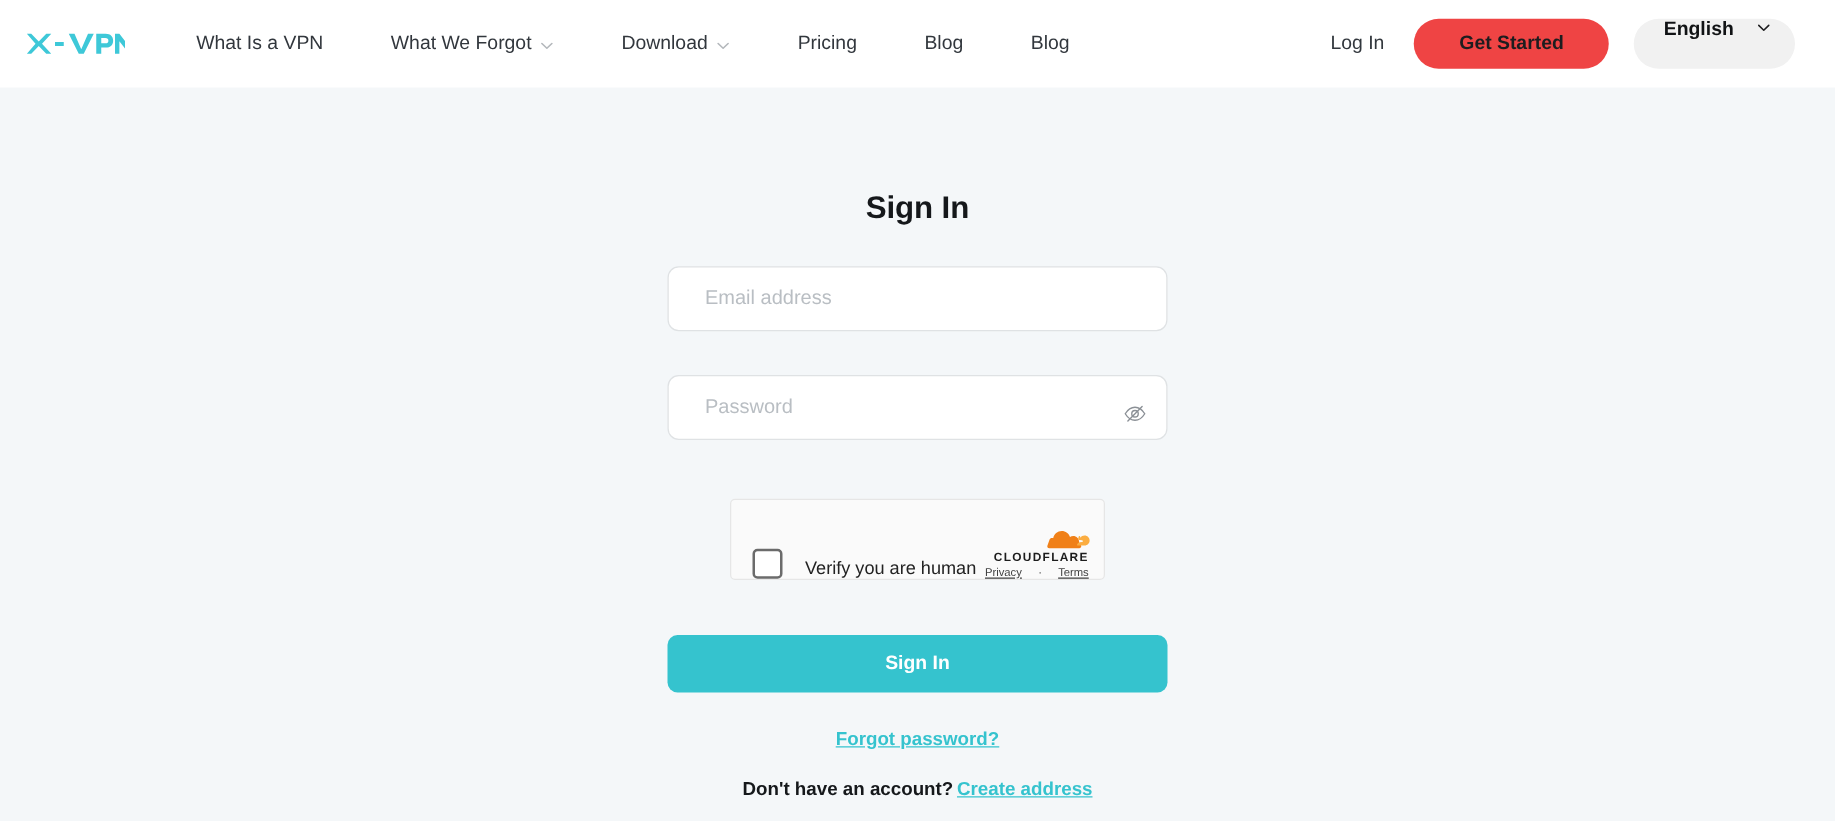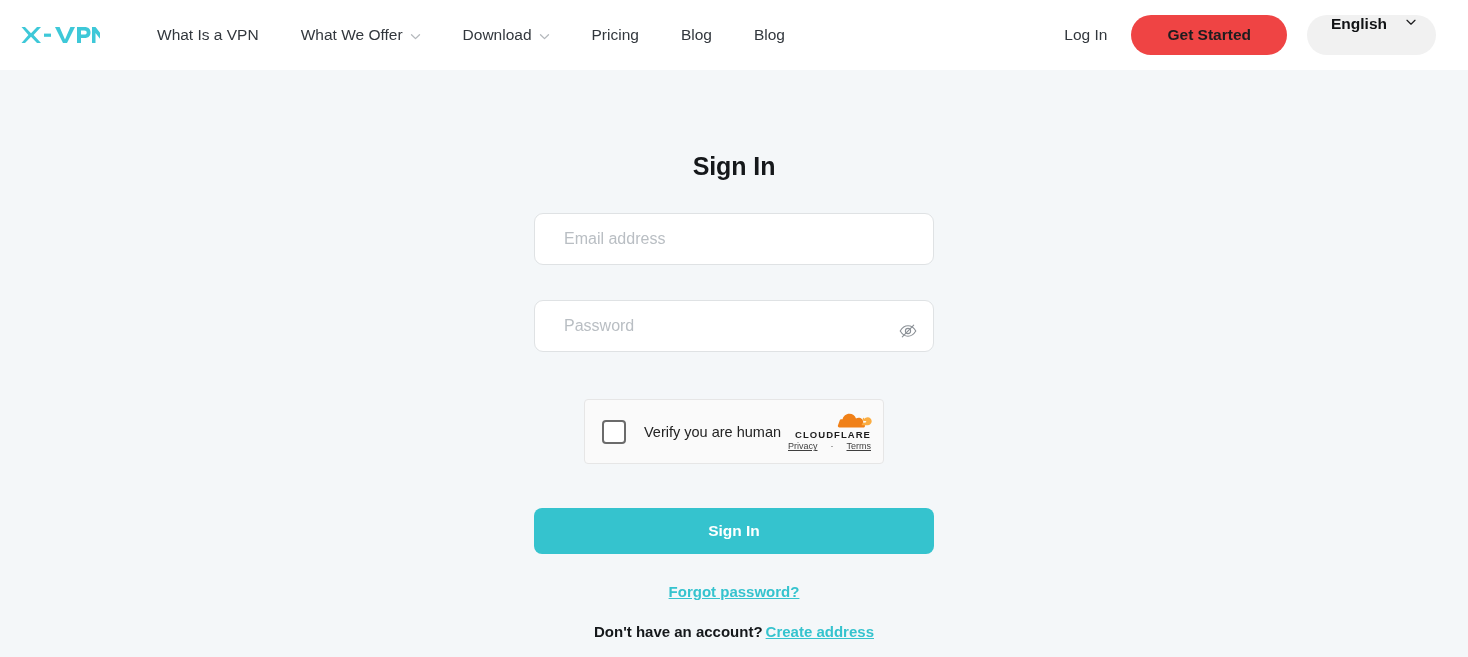--- a/index.html
+++ b/index.html
@@ -33,21 +33,21 @@
     margin-left: 0px;
     margin-right: 36px;
     cursor: pointer;
     user-select: none;
   }
   .logo svg { display: block; }
 
   .nav {
     display: flex;
     align-items: center;
-    gap: 0px;
+    gap: 12px;
     text-align: center;
   }
 
   .nav-item {
     display: flex;
     align-items: center;
     gap: 7px;
     font-size: 15.5px;
     color: #32373d;
     padding: 0 21px;
@@ -176,21 +176,21 @@
 
   
   .turnstile {
     width: 300px;
     height: 65px;
     margin: 38px auto 0 auto;
     background: #fafafa;
     border: 1px solid #e6e6e6;
     border-radius: 4px;
     display: flex;
-    align-items: center;
+    align-items: flex-end;
     padding: 0 12px 0 17px;
     position: relative;
   }
 
   .ts-check {
     width: 24px;
     height: 24px;
     border: 2px solid #6b6b6b;
     border-radius: 4px;
     background: #fff;
@@ -294,21 +294,21 @@
     </svg>
   </div>
 
   <div class="nav">
 
     <div class="nav-item">
       <span class="label">What Is a VPN</span>
     </div>
 
     <div class="nav-item">
-      <span class="label">What We Offer</span>
+      <span class="label">What We Forgot</span>
       <span class="chev">
         <svg width="11" height="11" viewBox="0 0 11 11">
             <path d="M1.5 3.8 L5.5 7.6 L9.5 3.8" stroke="#b4b8bc" stroke-width="1.3" fill="none" stroke-linecap="round" stroke-linejoin="round"></path>
           </svg>
       </span>
     </div>
 
     <div class="nav-item">
       <span class="label">Download</span>
       <span class="chev">

